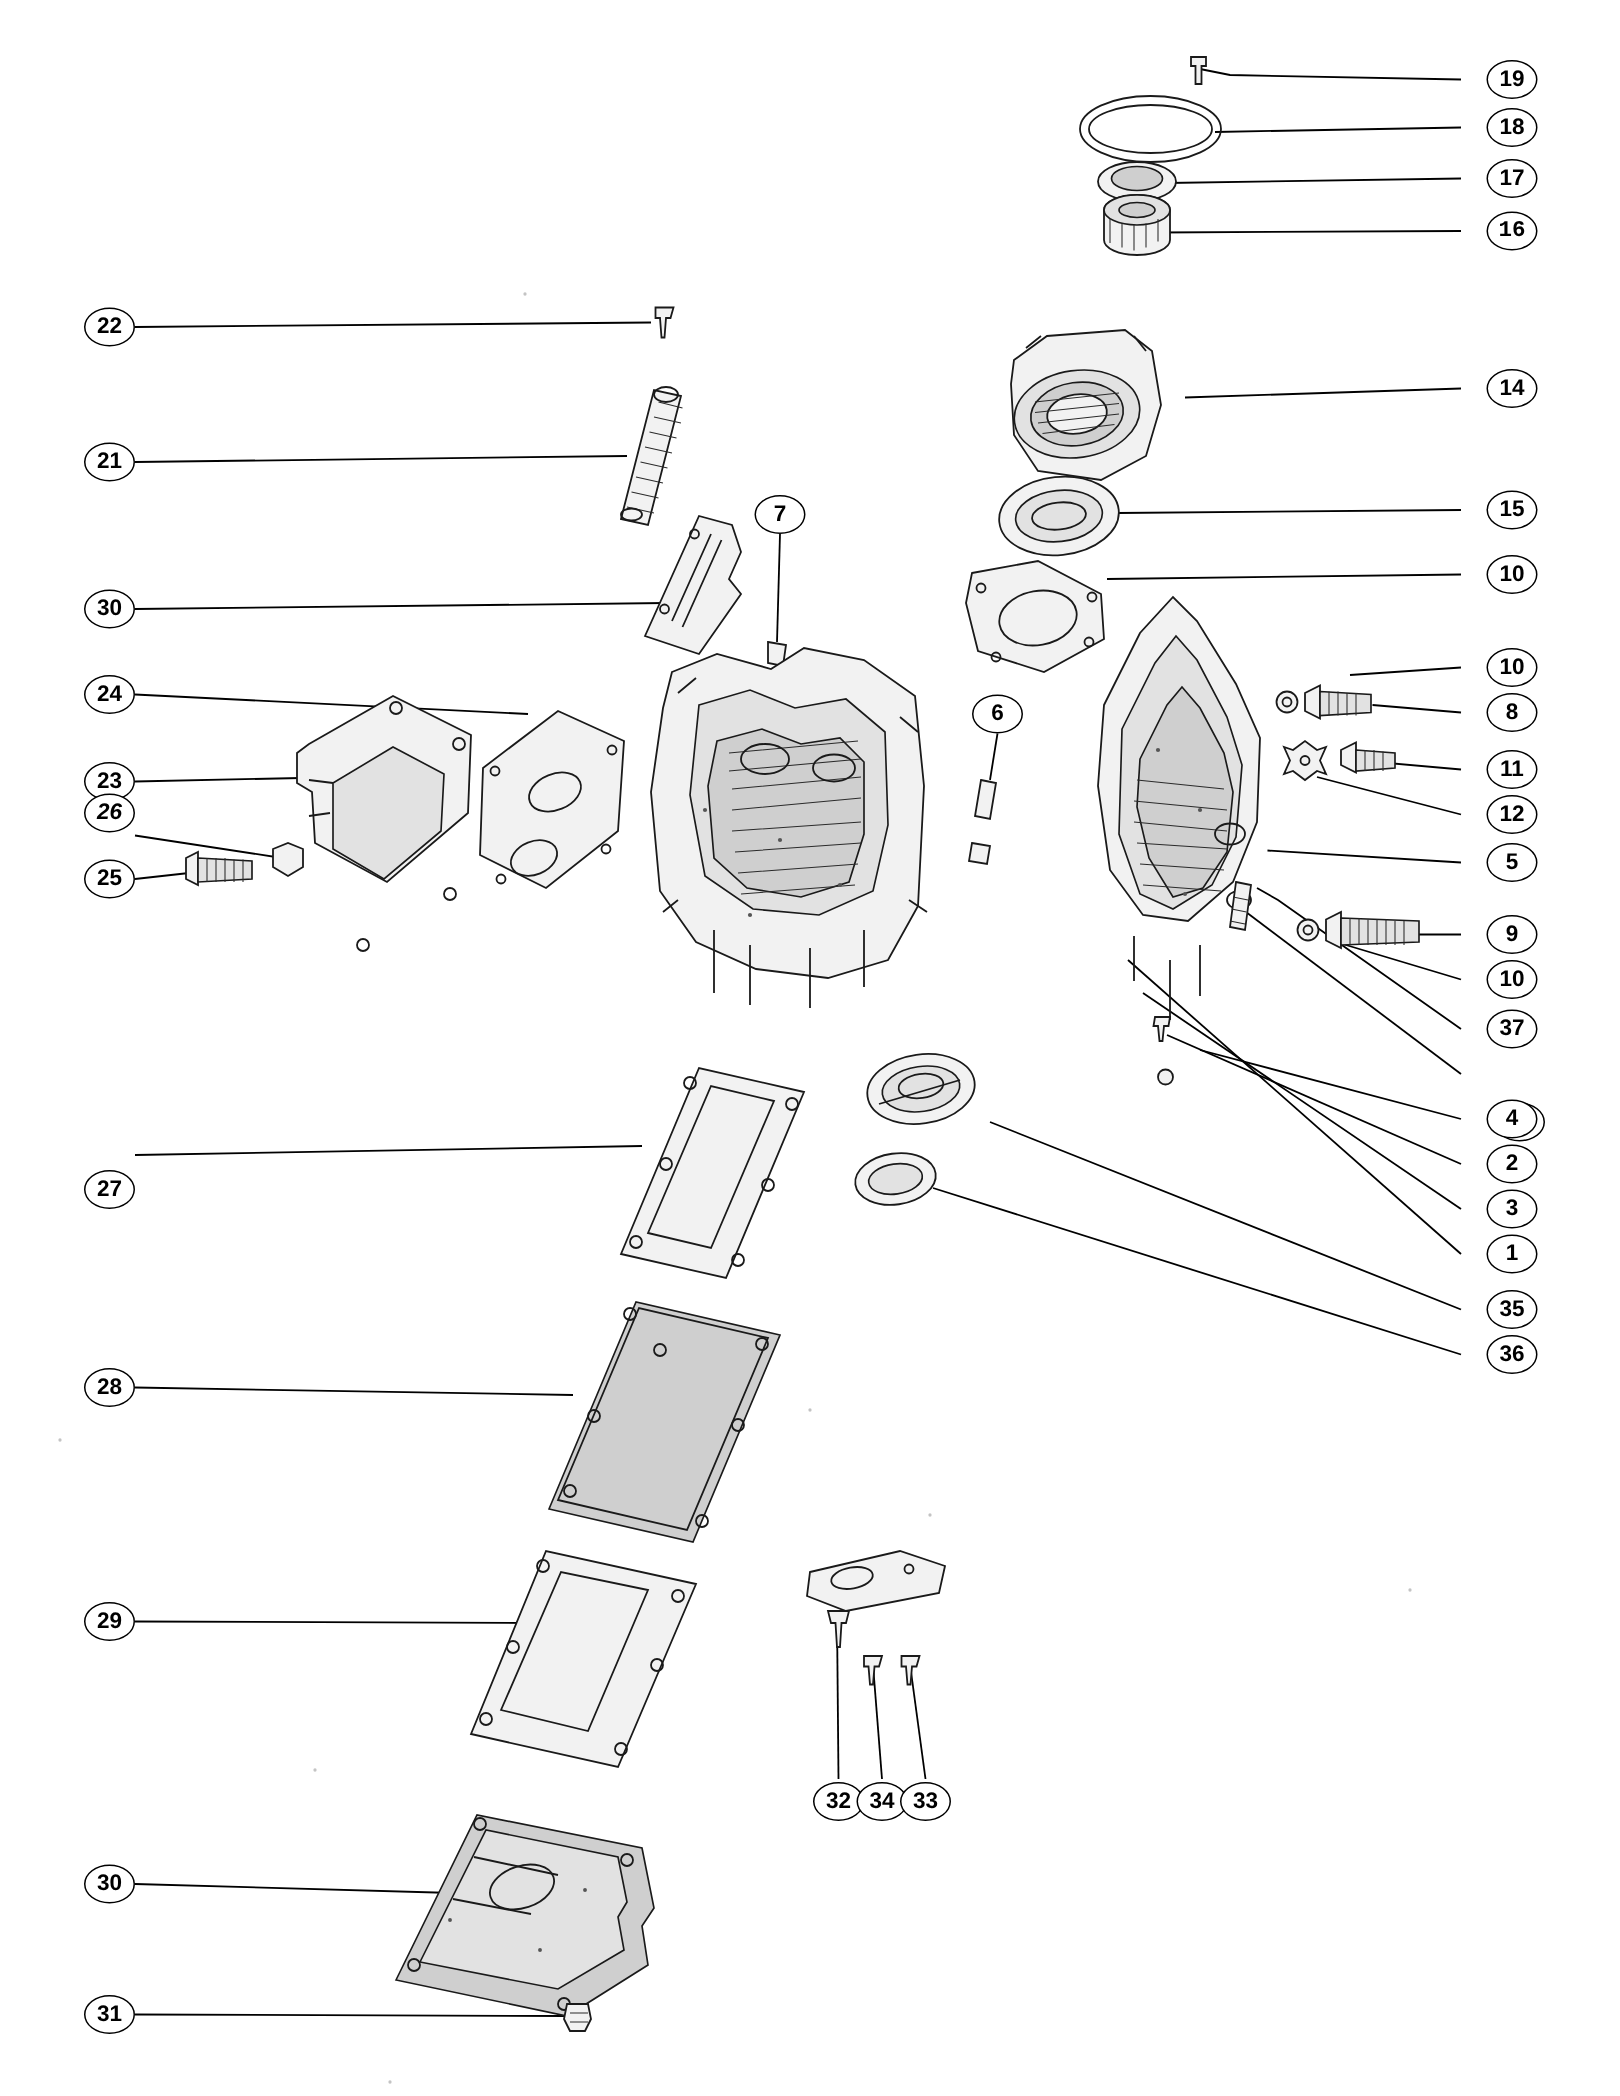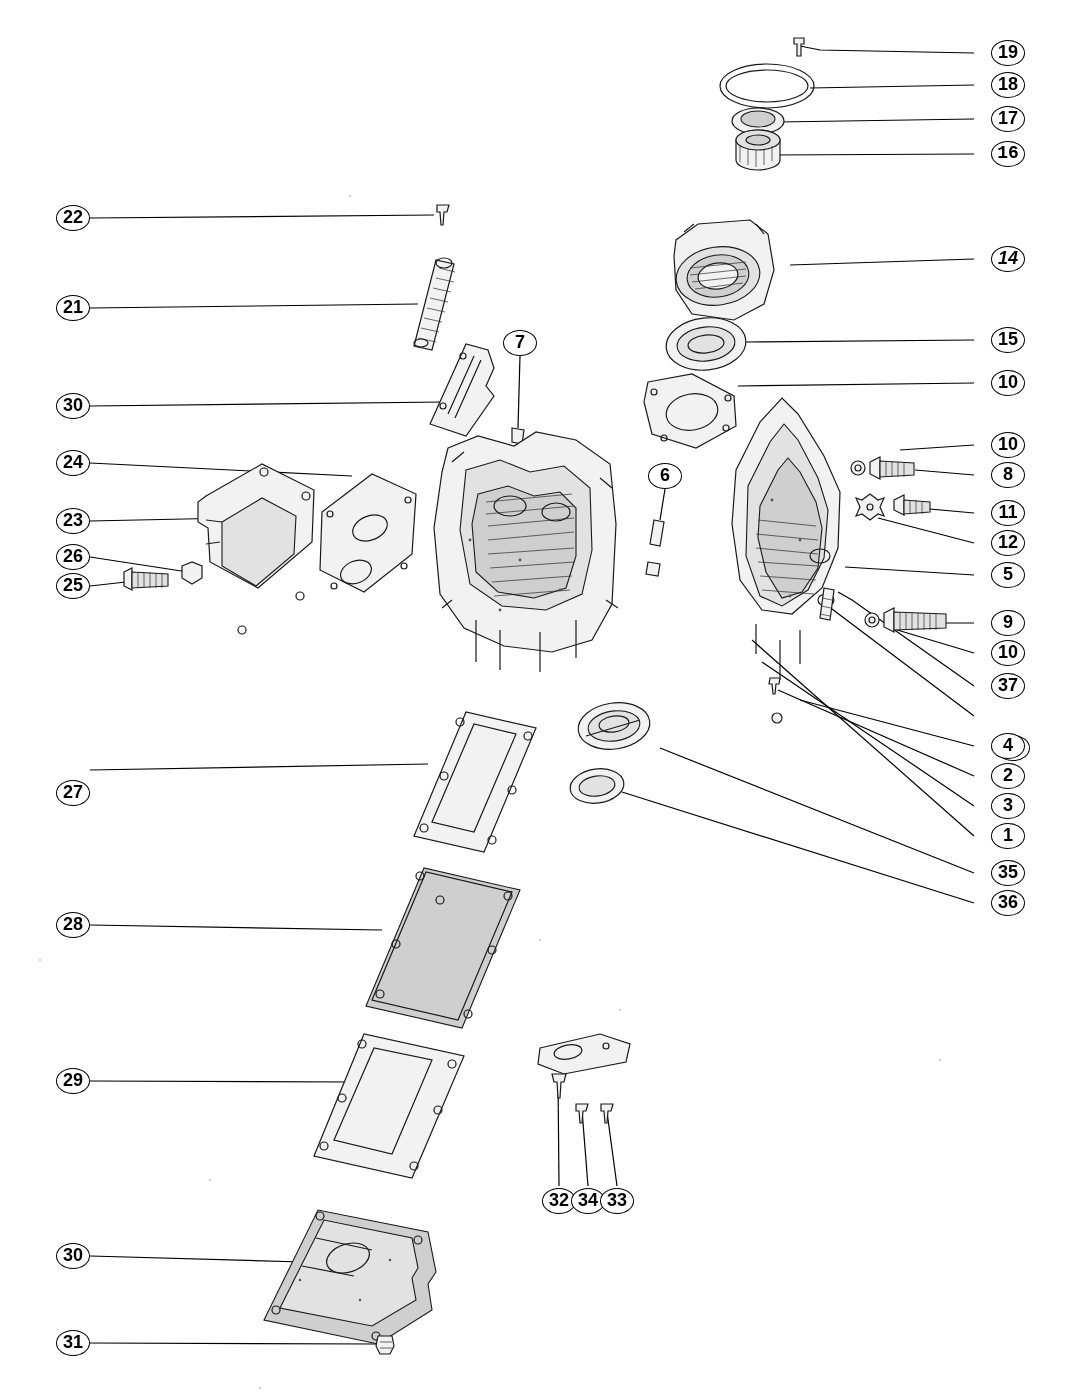--- a/index.html
+++ b/index.html
@@ -25,21 +25,21 @@
     height: 1397px;
   }
   .callout {
     position: absolute;
     width: 34px;
     height: 26px;
     border: 1.6px solid #000;
     border-radius: 50%;
     background: #fff;
     box-sizing: border-box;
-    font-size: 18px;
+    font-size: 15px;
     font-weight: bold;
     line-height: 23px;
     text-align: center;
     color: #000;
     font-family: "Liberation Sans", sans-serif;
     cursor: pointer;
   }
   .leader {
     stroke: #000;
     stroke-width: 1.2;
@@ -375,40 +375,40 @@
       <circle class="speckle" cx="260" cy="1388" r="1.1"></circle>
       <circle class="speckle" cx="940" cy="1060" r="1.1"></circle>
     </g>
   </svg>
 
   <div class="callout" style="left:56px;  top:205px;">22</div>
   <div class="callout" style="left:56px;  top:295px;">21</div>
   <div class="callout" style="left:56px;  top:393px;">30</div>
   <div class="callout" style="left:56px;  top:450px;">24</div>
   <div class="callout" style="left:56px;  top:508px;">23</div>
-  <div class="callout" style="left:56px;  top:544px;">26</div>
+  <div class="callout" style="left:56px;  top:529px;font-style:italic;">26</div>
   <div class="callout" style="left:56px;  top:573px;">25</div>
   <div class="callout" style="left:56px;  top:757px;margin-top:23px;">27</div>
   <div class="callout" style="left:56px;  top:912px;">28</div>
   <div class="callout" style="left:56px;  top:1068px;">29</div>
   <div class="callout" style="left:56px;  top:1243px;text-align:center;">30</div>
   <div class="callout" style="left:56px;  top:1330px;">31</div>
 
   <div class="callout" style="left:503px; top:330px;">7</div>
   <div class="callout" style="left:648px; top:463px;">6</div>
 
   <div class="callout" style="left:542px; top:1188px;">32</div>
   <div class="callout" style="left:571px; top:1188px;">34</div>
   <div class="callout" style="left:600px; top:1188px;">33</div>
 
   <div class="callout" style="left:991px; top:40px;">19</div>
   <div class="callout" style="left:991px; top:72px;">18</div>
   <div class="callout" style="left:991px; top:106px;">17</div>
   <div class="callout" style="left:991px; top:141px;font-family:Liberation Mono, monospace;">16</div>
-  <div class="callout" style="left:991px; top:246px;font-style:italic;">14</div>
+  <div class="callout" style="left:991px; top:246px;">14</div>
   <div class="callout" style="left:991px; top:327px;">15</div>
   <div class="callout" style="left:991px; top:370px;">10</div>
   <div class="callout" style="left:991px; top:432px;">10</div>
   <div class="callout" style="left:991px; top:462px;">8</div>
   <div class="callout" style="left:991px; top:500px;">11</div>
   <div class="callout" style="left:991px; top:530px;text-align:center;">12</div>
   <div class="callout" style="left:991px; top:562px;">5</div>
   <div class="callout" style="left:991px; top:610px;">9</div>
   <div class="callout" style="left:991px; top:640px;">10</div>
   <div class="callout" style="left:991px; top:673px;">37</div>

